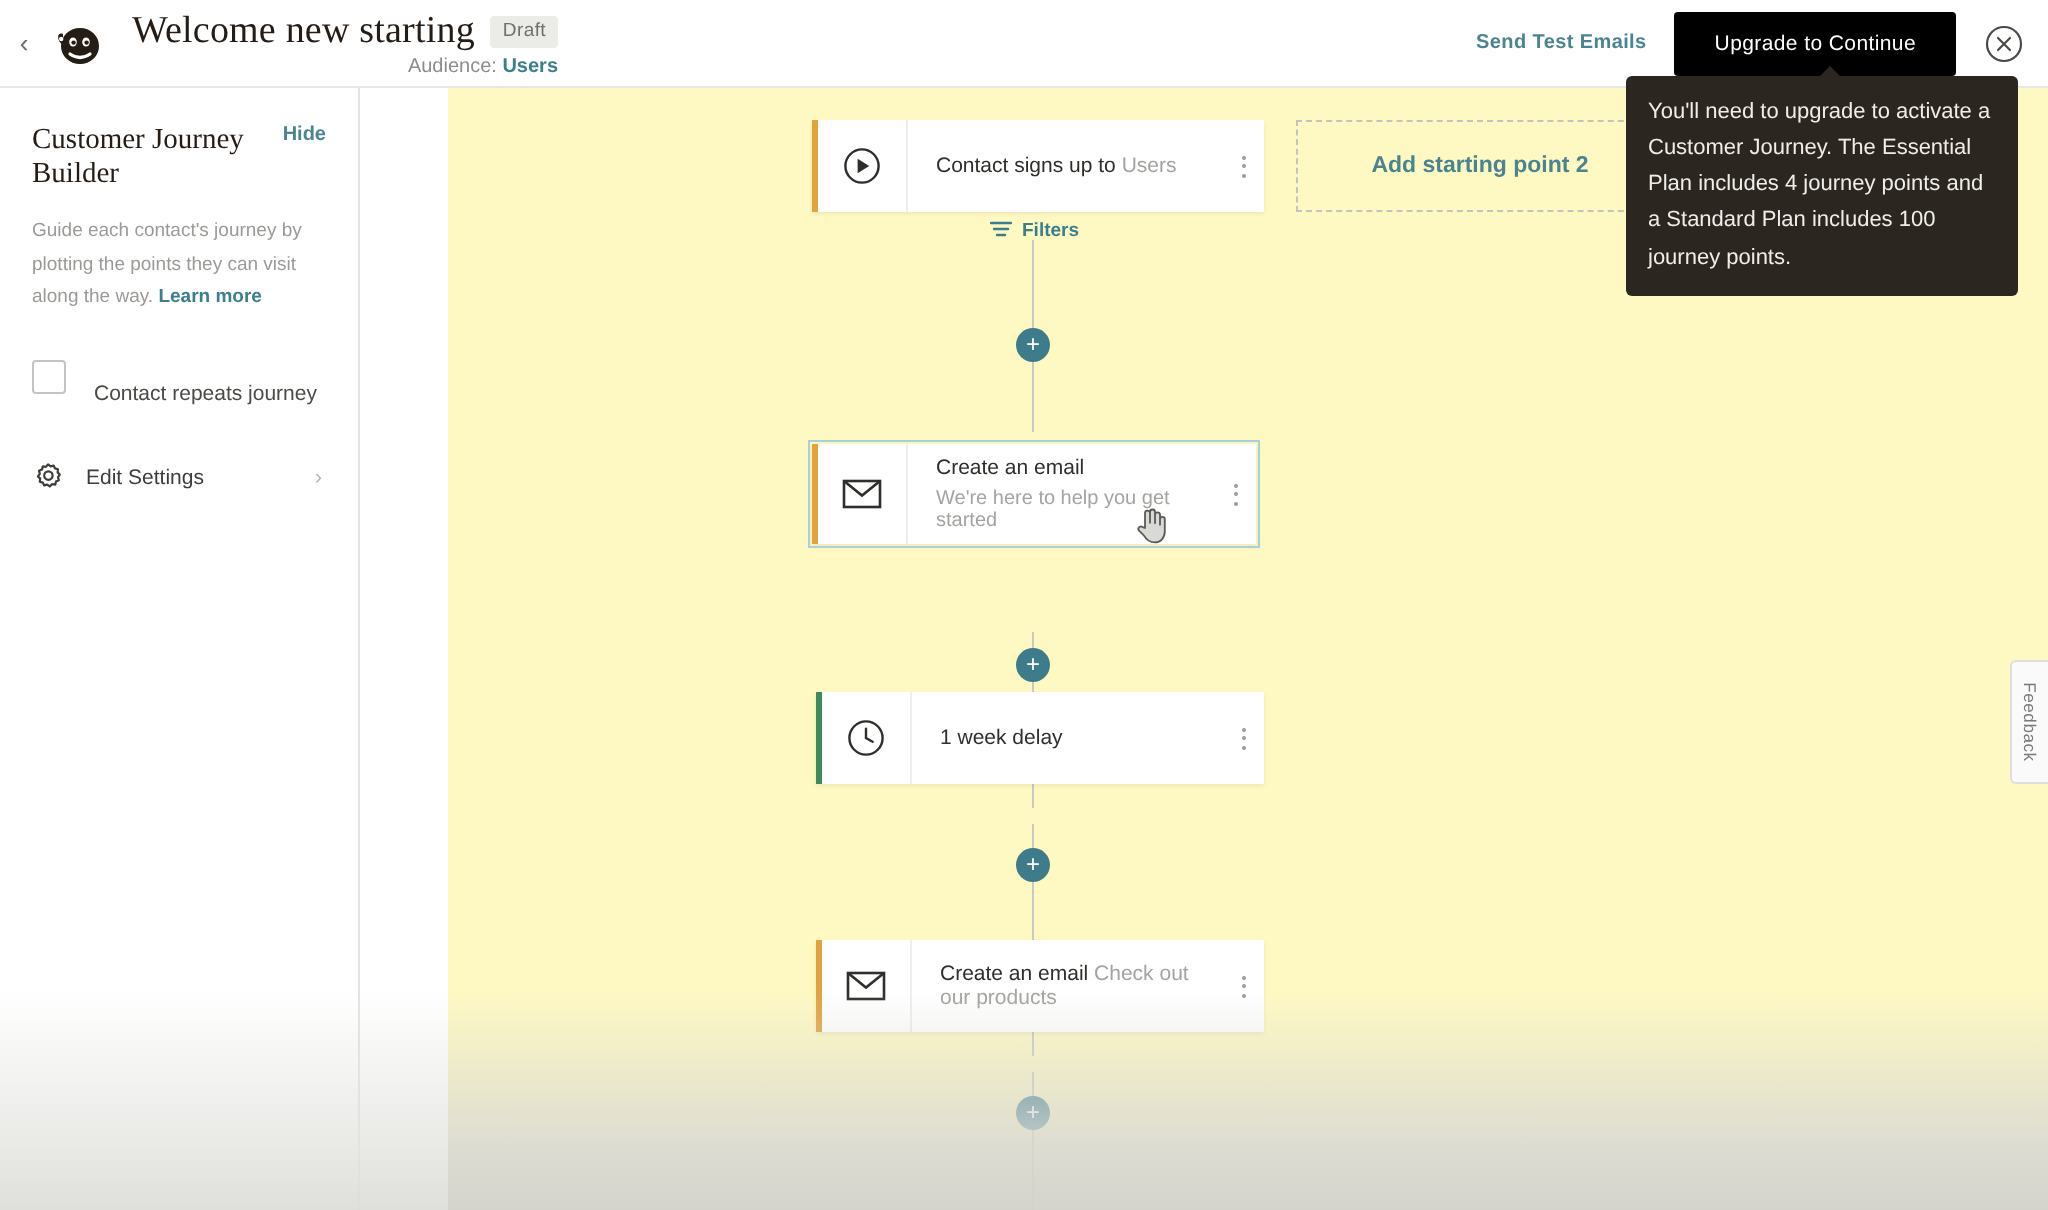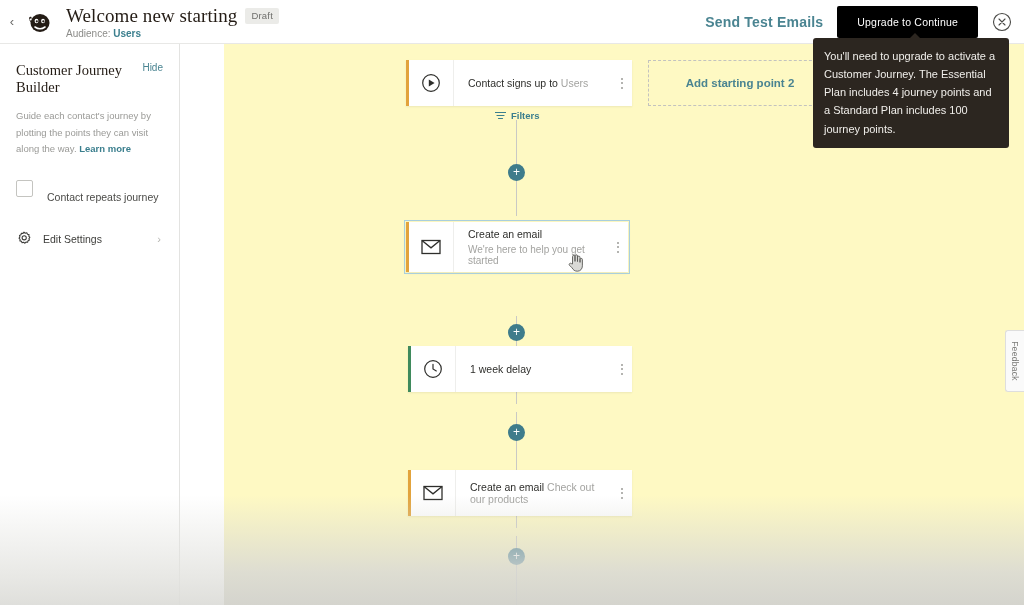--- a/index.html
+++ b/index.html
@@ -25,28 +25,28 @@
   .title-block { margin-left: 10px; display: flex; flex-direction: column; justify-content: center; }
   .title-row { display: flex; align-items: center; gap: 8px; }
   .page-title {
     font-family: "Liberation Serif", serif;
     font-size: 19px; color: #241c15; font-weight: 400; letter-spacing: .1px;
   }
   .draft-badge {
     background: #ebebe8; color: #6f6f6c; font-size: 9.5px;
     padding: 2px 6px 3px; border-radius: 2px; letter-spacing: .2px;
   }
-  .audience-row { font-size: 10px; color: #8c8c89; margin-top: 1px; }
+  .audience-row { font-size: 10px; color: #8c8c89; margin-top: 1px; text-align: right; }
   .audience-row .aud-link { color: #3b7f8e; font-weight: bold; cursor: pointer; }
 
   .topbar-right {
     margin-left: auto; display: flex; align-items: center; gap: 14px; padding-right: 12px;
   }
   .send-test {
-    font-size: 14px; color: #4a8491; font-weight: bold; cursor: pointer; letter-spacing: .2px;
+    font-size: 10px; color: #4a8491; font-weight: bold; cursor: pointer; letter-spacing: .2px;
   }
   .upgrade-btn {
     background: #000000; color: #ffffff; font-size: 10.5px; font-weight: normal;
     padding: 10px 20px; border: none; border-radius: 2px; cursor: pointer;
     letter-spacing: .2px; white-space: nowrap;
   }
   .close-icon { width: 20px; height: 20px; cursor: pointer; }
 
   
   .tooltip {
@@ -63,21 +63,21 @@
   
   .sidebar {
     position: absolute; left: 0; top: 44px; width: 180px; height: 561px;
     background: #ffffff; border-right: 1px solid #e3e3e1; padding: 18px 16px 0; z-index: 30;
   }
   .sb-head { display: flex; align-items: flex-start; justify-content: space-between; }
   .sb-title {
     font-family: "Liberation Serif", serif; font-size: 14.5px;
     color: #241c15; font-weight: 400;
   }
-  .sb-hide { font-size: 10px; color: #4a8491; font-weight: normal; cursor: pointer; }
+  .sb-hide { font-size: 10px; color: #4a8491; font-weight: bold; cursor: pointer; }
   .sb-desc {
     margin-top: 12px; font-size: 9.5px; line-height: 1.75; color: #9a9a97;
   }
   .sb-desc .learn { color: #3b7f8e; font-weight: bold; cursor: pointer; }
   .sb-check-row { margin-top: 16px; display: flex; align-items: center; gap: 14px; }
   .sb-checkbox {
     width: 17px; height: 17px; border: 1px solid #c4c4c0; background: #fff;
     border-radius: 2px; cursor: pointer; flex: none;
   }
   .sb-check-label { font-size: 10.5px; color: #4a4a47; margin-top: 17px; }

